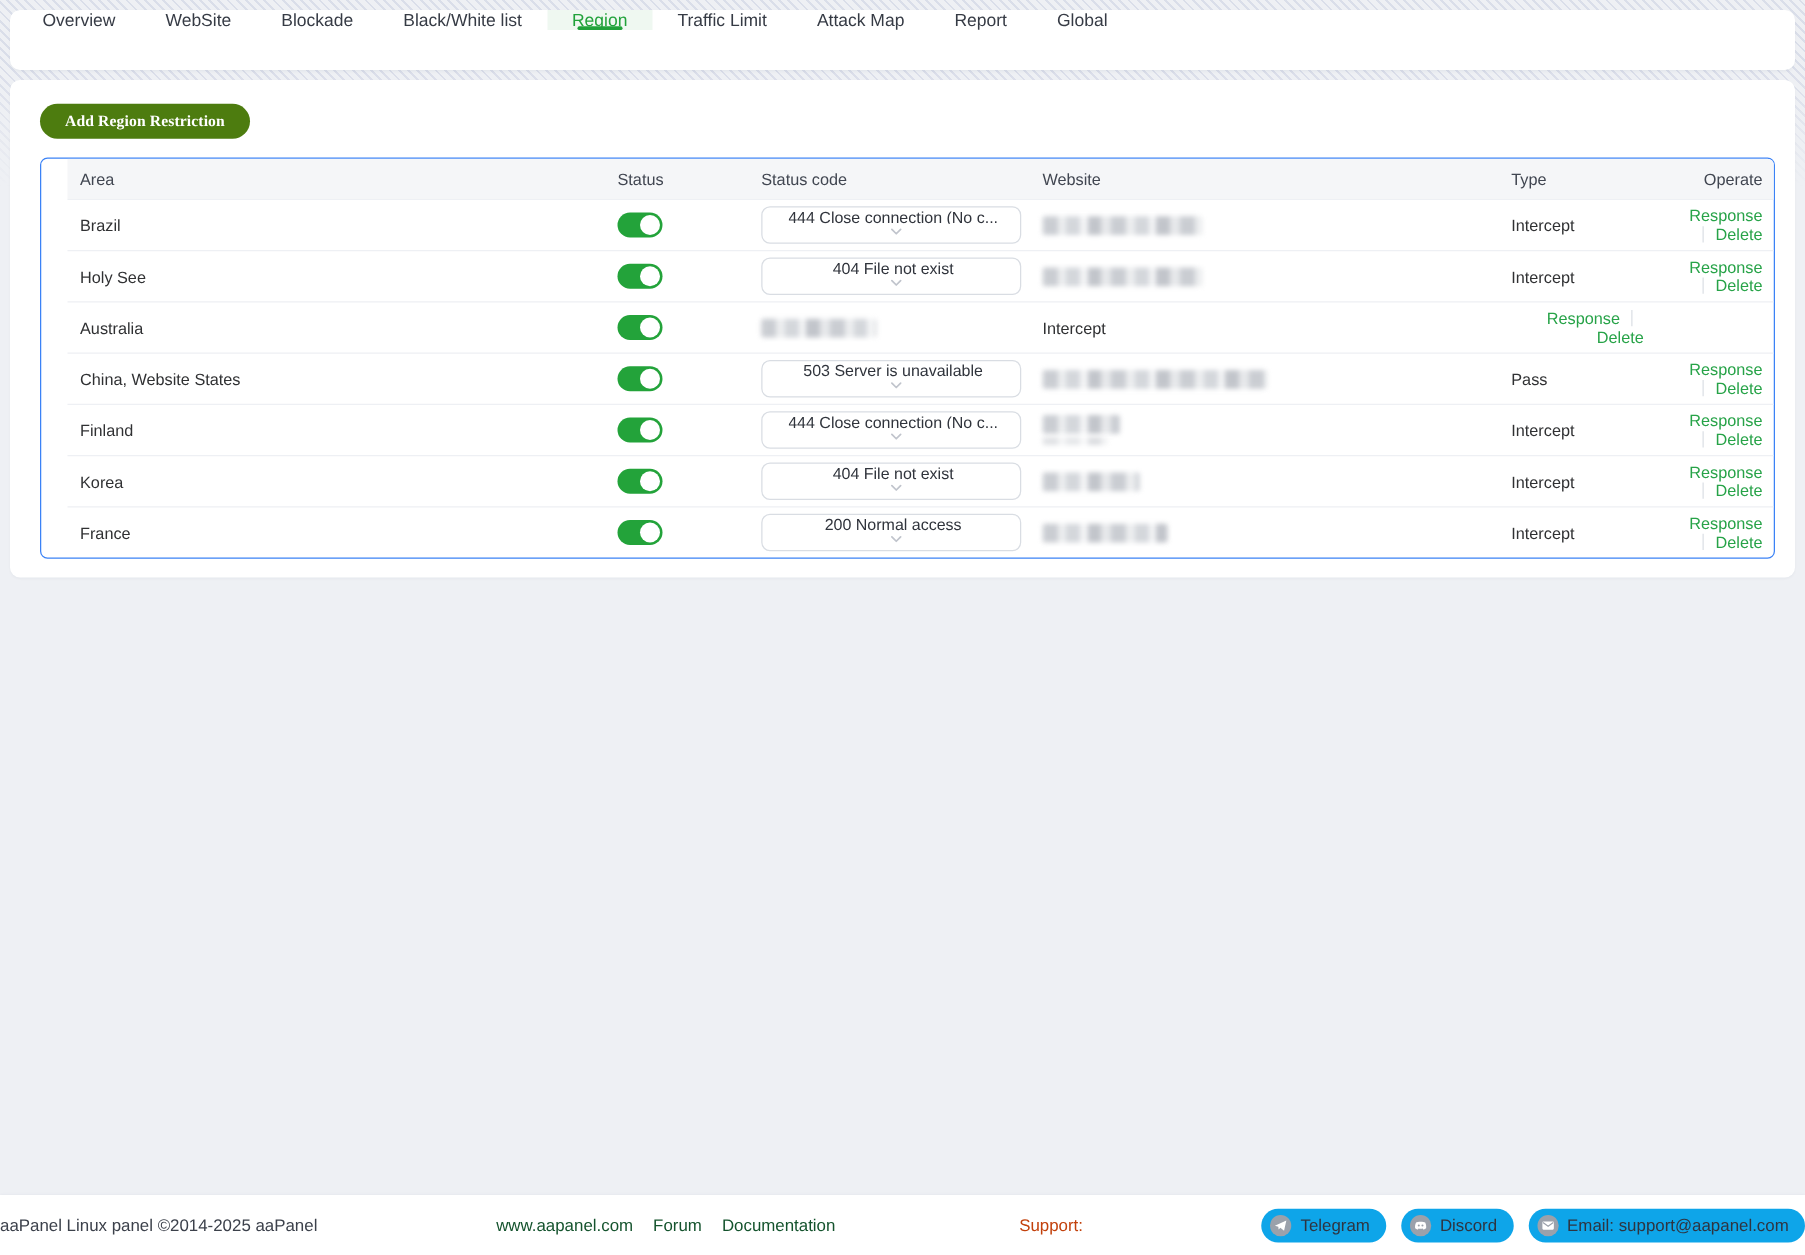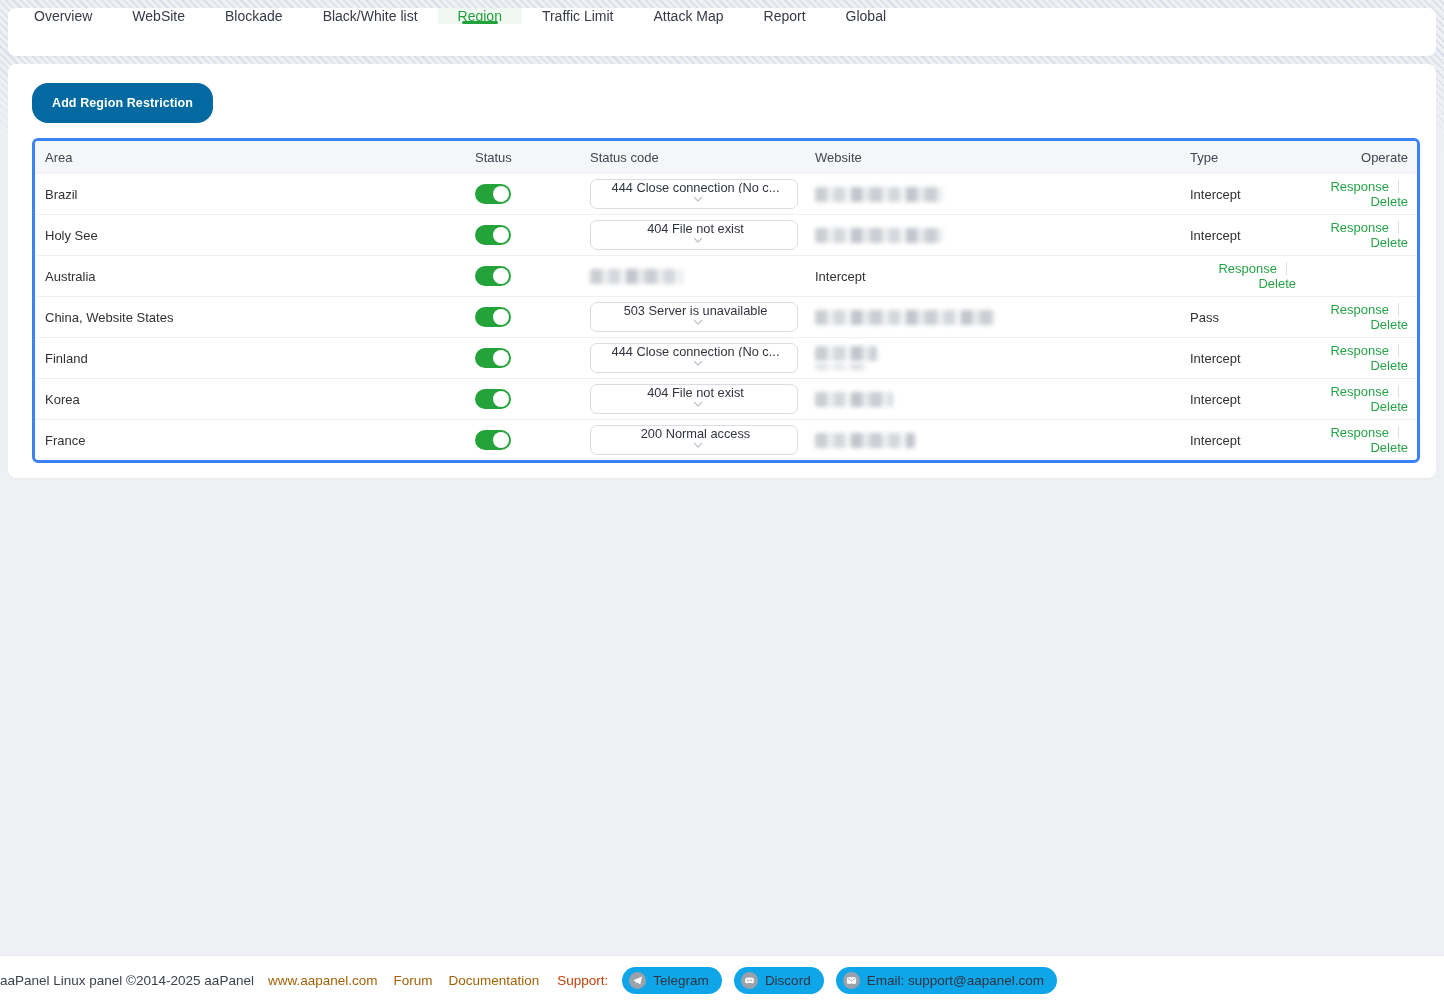--- a/index.html
+++ b/index.html
@@ -40,30 +40,31 @@
     bottom:0; width:36px; height:3px; border-radius:2px; background:#21a23a;
   }
 
   
   .content-card {
     margin:8px 8px 0 8px;
     padding:19px 16px 15px 24px;
     box-shadow:0 1px 2px rgba(30,40,80,.04);
   }
   .btn-primary {
-    display:inline-flex; align-items:center; height:40px;
+    display:inline-flex; align-items:center; height:28px;
     padding:0 20px; border:none; border-radius:16px;
-    background:#0369a1; color:#fff; font-size:12.5px; font-weight:700;
-    font-family:Liberation Sans, sans-serif; cursor:pointer; letter-spacing:.1px;
+    background:#4d7c0f; color:#fff; font-size:12.5px; font-weight:700;
+    font-family:Liberation Serif, serif; cursor:pointer; letter-spacing:.1px;
   }
   .table-wrap {
     margin-top:15px;
-    border:3px solid #3b82f6; border-radius:6px;
+    border:1px solid #3b82f6; border-radius:6px;
     overflow:hidden;
     font-size:13px;
+    padding-left:21px;
   }
   .trow {
     display:grid;
     grid-template-columns:430px 115px 225px 375px 125px 1fr;
     align-items:center;
     min-height:41px;
     border-top:1px solid #eef0f4;
   }
   .trow > div { padding:0 10px; }
   .thead {
@@ -98,25 +99,25 @@
   .redacted.second { height:6px; margin-top:3px; width:52px !important; opacity:.45; }
   
   .op-link { color:#27a348; cursor:pointer; text-decoration:none; }
   .op-divider { display:inline-block; width:1px; height:13px; background:#dcdfe5; margin:0 9px; vertical-align:-2px; }
 
   .spacer { flex:1; }
 
   
   .footer {
     height:48px; background:#fff; position:relative; z-index:1;
-    display:flex; align-items:center; justify-content:flex-start;
+    display:flex; align-items:center; justify-content:space-between;
     font-size:13.5px; color:#3c414b; gap:14px;
     box-shadow:0 -1px 2px rgba(30,40,80,.03);
   }
-  .footer a.flink { color:#a16207; text-decoration:none; cursor:pointer; }
+  .footer a.flink { color:#14532d; text-decoration:none; cursor:pointer; }
   .footer .support-label { color:#c2410c; margin-left:4px; }
   .pill {
     display:inline-flex; align-items:center; gap:7px;
     height:27px; padding:0 13px 0 7px; border-radius:14px;
     background:#0ea5e9; cursor:pointer; color:#2f3440; font-size:13.5px;
   }
   .pill .icn {
     width:17px; height:17px; border-radius:50%; background:#9ba1ab;
     display:inline-flex; align-items:center; justify-content:center;
   }

